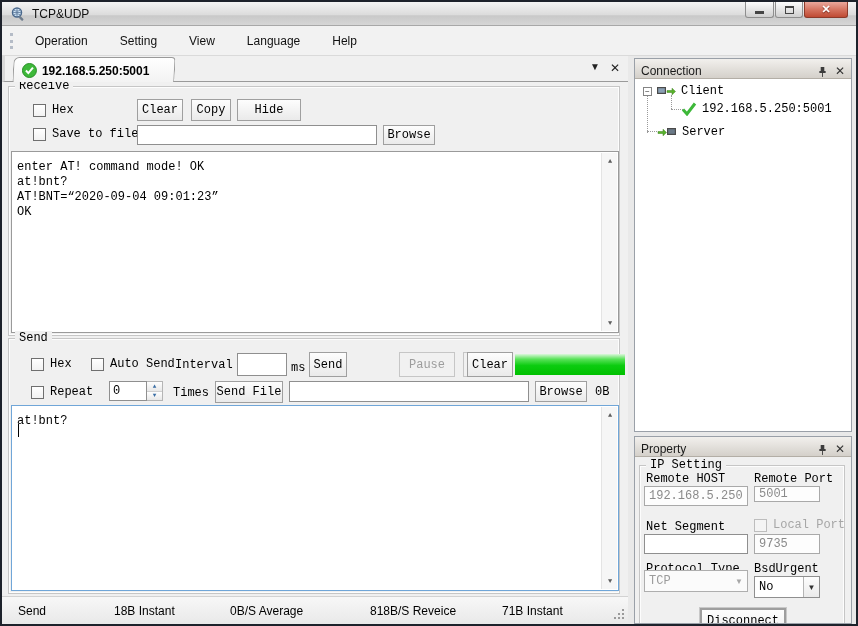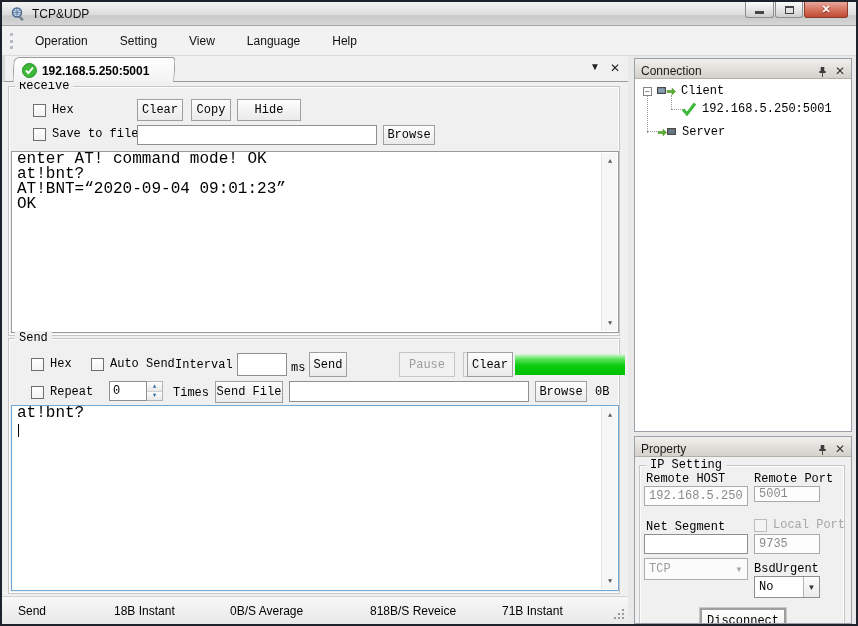--- a/index.html
+++ b/index.html
@@ -60,21 +60,21 @@
   .btn.disabled{color:#9d9d9d;border-color:#c6c6c6;background:#f1f1f1;margin-left:44px;}
   .tfield{border:1px solid #8f8f8f;background:#fff;font-size:12px;color:#000;position:absolute;padding:1px 4px;
           font-family:"Liberation Mono","DejaVu Sans Mono",monospace;}
   .tfield:disabled,.tfield.disabled{color:#8a8a8a;background:#fdfdfd;border-color:#a9a9a9;}
   .lbl{position:absolute;font-size:12px;color:#000;white-space:nowrap;}
   .lbl.disabled{color:#a6a6a6;}
 
   
   .textpane{position:absolute;background:#fff;border:1px solid #9a9a9a;overflow:hidden;}
   .textpane.focus{border:1px solid #70a6d8;}
-  .pane-text{position:absolute;left:5px;top:0;font-size:16px;line-height:15px;white-space:pre;color:#000;}
+  .pane-text{position:absolute;left:5px;top:8px;font-size:12px;line-height:15px;white-space:pre;color:#000;}
   .caret{position:absolute;left:6px;top:18px;width:1px;height:13px;background:#000;}
   .vscroll{position:absolute;top:1px;bottom:1px;right:1px;width:16px;background:#f6f6f6;border-left:1px solid #e4e4e4;}
   .vs-arrow{position:absolute;left:0;width:16px;height:16px;display:flex;align-items:center;justify-content:center;
             font-size:7px;color:#5c5c5c;}
   .vs-up{top:0;}.vs-down{bottom:0;}
 
   
   .spinner{position:absolute;display:flex;}
   .spin-box{width:38px;height:20px;border:1px solid #8f8f8f;background:#fff;font-size:12px;padding:2px 3px;
             font-family:"Liberation Mono","DejaVu Sans Mono",monospace;}
@@ -333,21 +333,21 @@
           <div class="cb-row" style="left:114px;top:52px;">
             <span class="cb disabled"></span>
             <span class="cb-label mono lbl disabled" style="position:static;">Local Port</span>
           </div>
           <input class="tfield" style="left: 4px; top: 68px; width: 104px; height: 20px;" value="">
           <input class="tfield disabled" disabled="" style="left: 114px; top: 68px; width: 66px; height: 20px;" value="9735">
 
           <span class="lbl mono" style="left:6px;top:96px;">Protocol Type</span>
           <span class="lbl mono" style="left:114px;top:96px;">BsdUrgent</span>
 
-          <div class="select disabled" style="left:4px;top:92px;width:104px;height:22px;">
+          <div class="select disabled" style="left:4px;top:104px;width:104px;height:22px;">
             <span class="val">TCP</span>
             <span class="arrow">▼</span>
           </div>
           <div class="select boxed" style="left:114px;top:110px;width:66px;height:22px;">
             <span class="val">No</span>
             <span class="arrow">▼</span>
           </div>
 
           <div class="btn mono disconnect" style="left:60px;top:142px;width:86px;height:34px;">Disconnect</div>
         </div>

